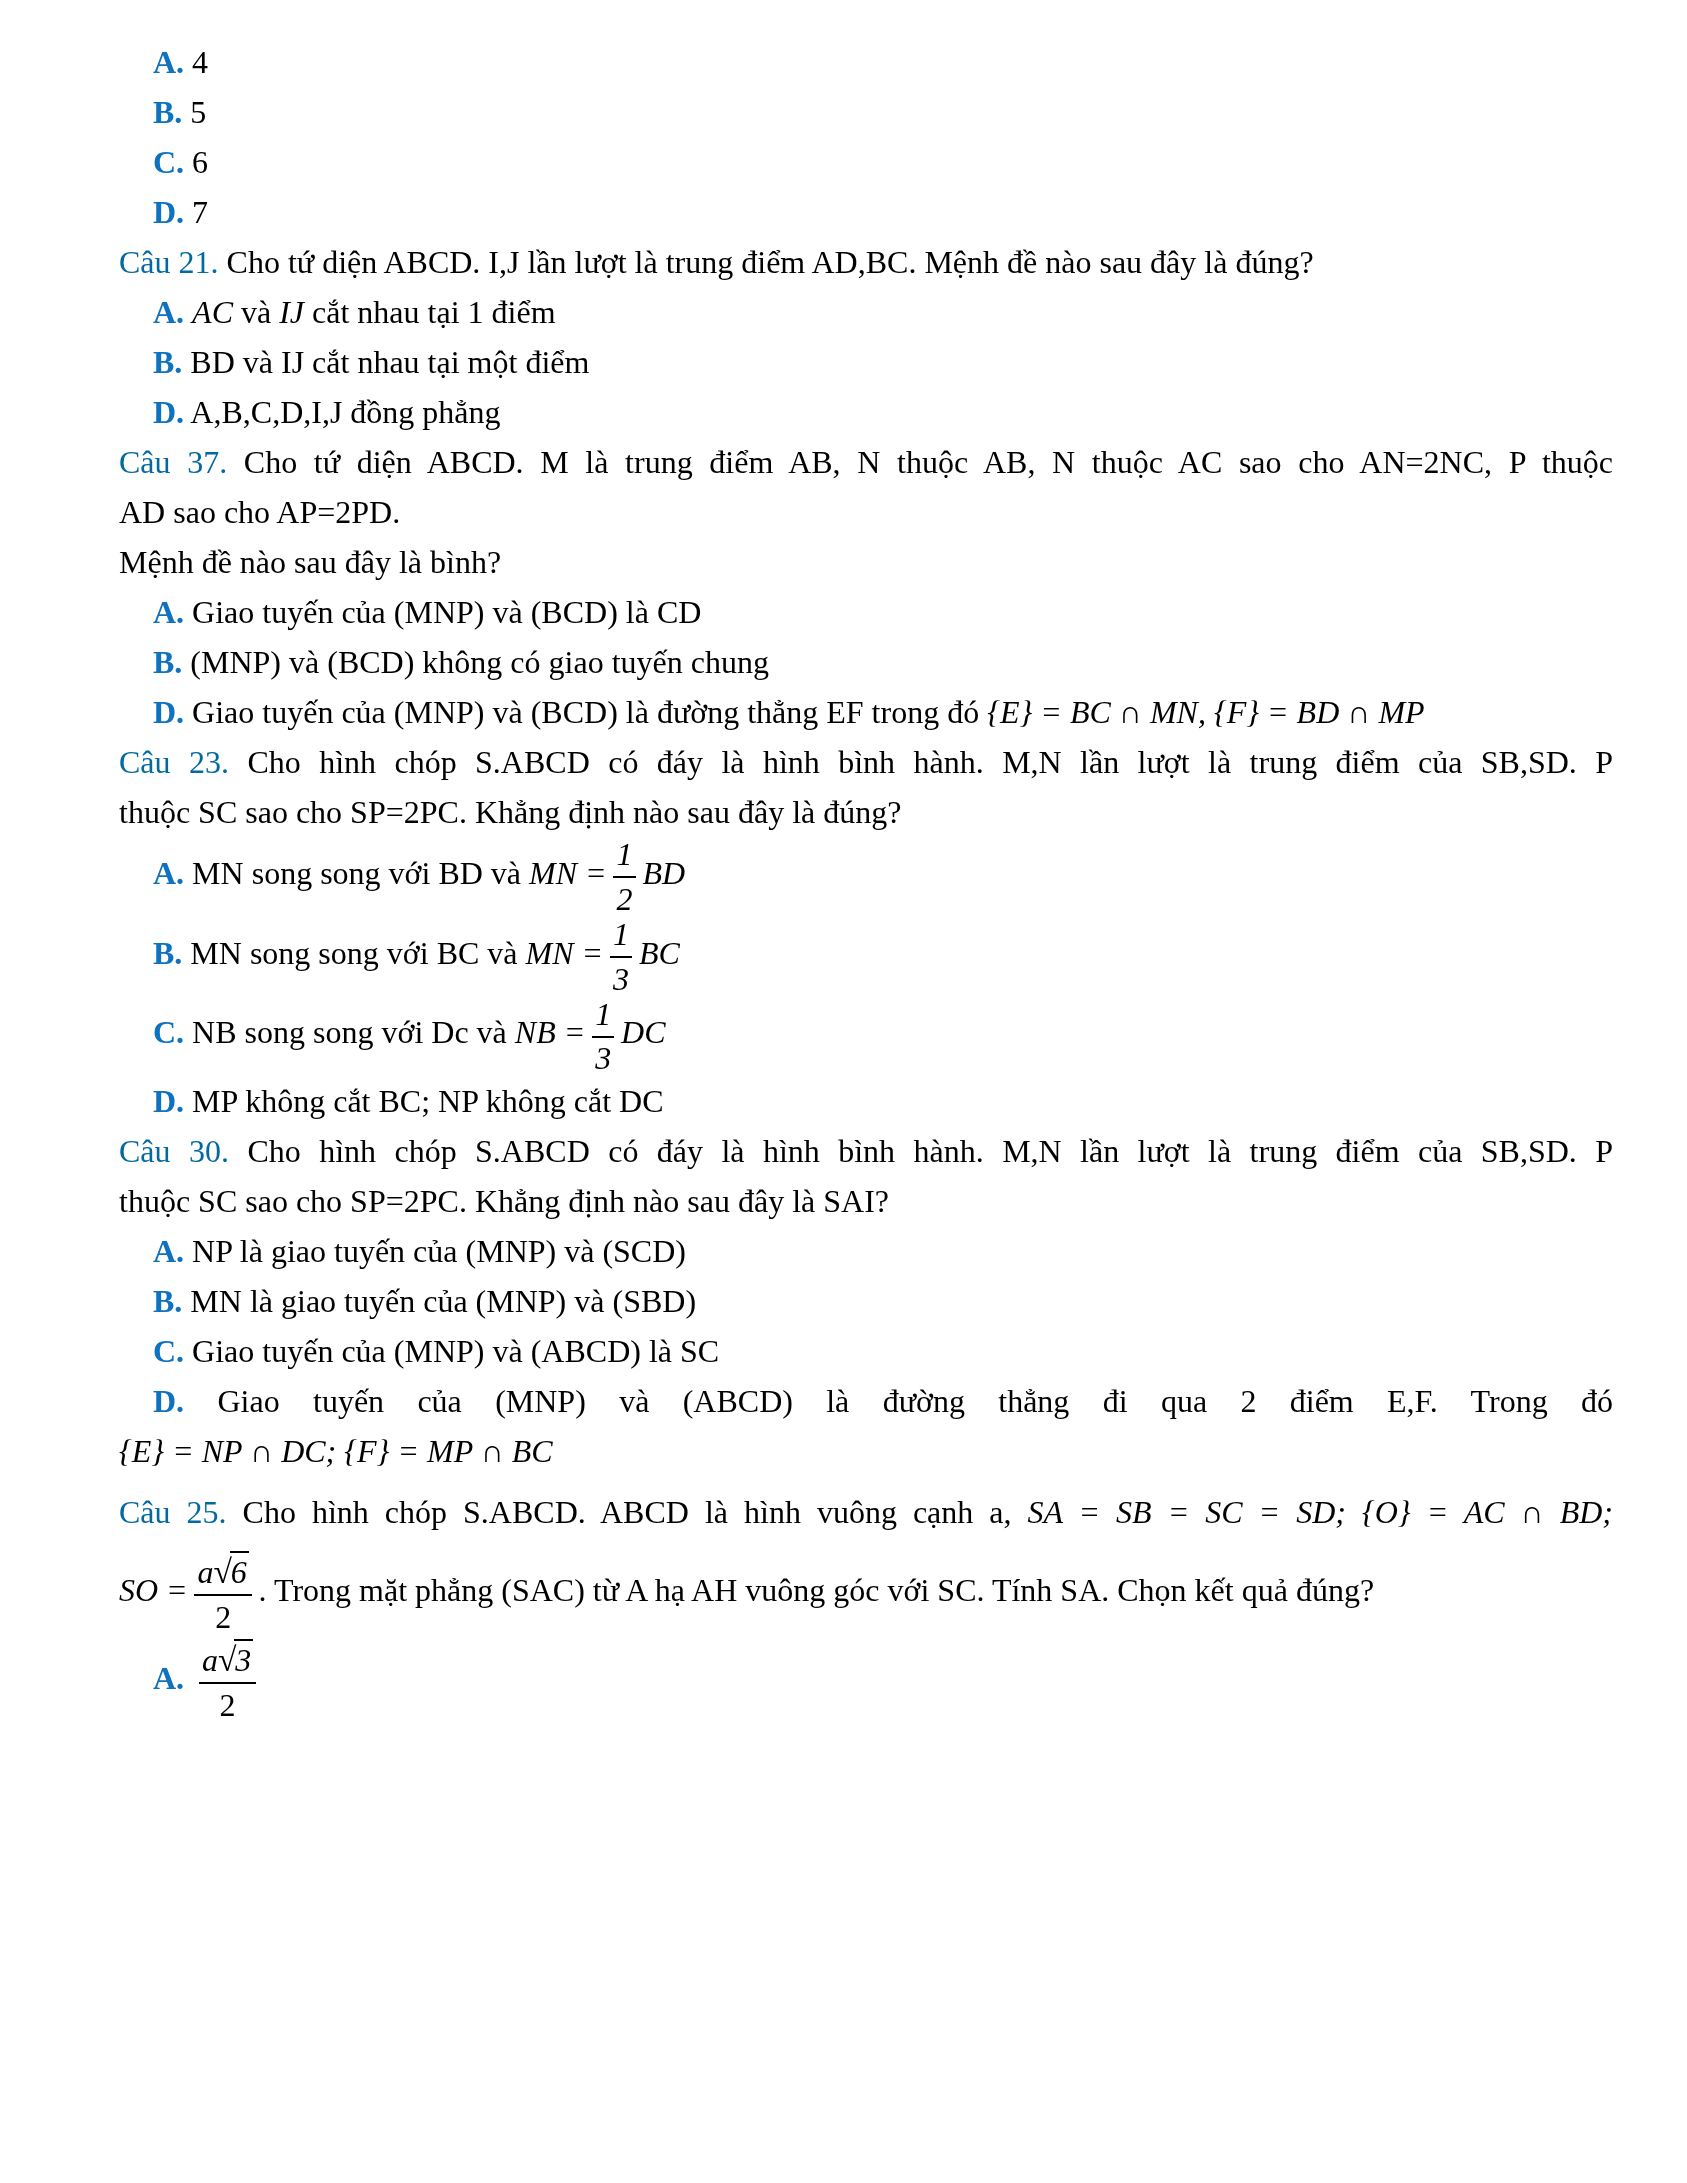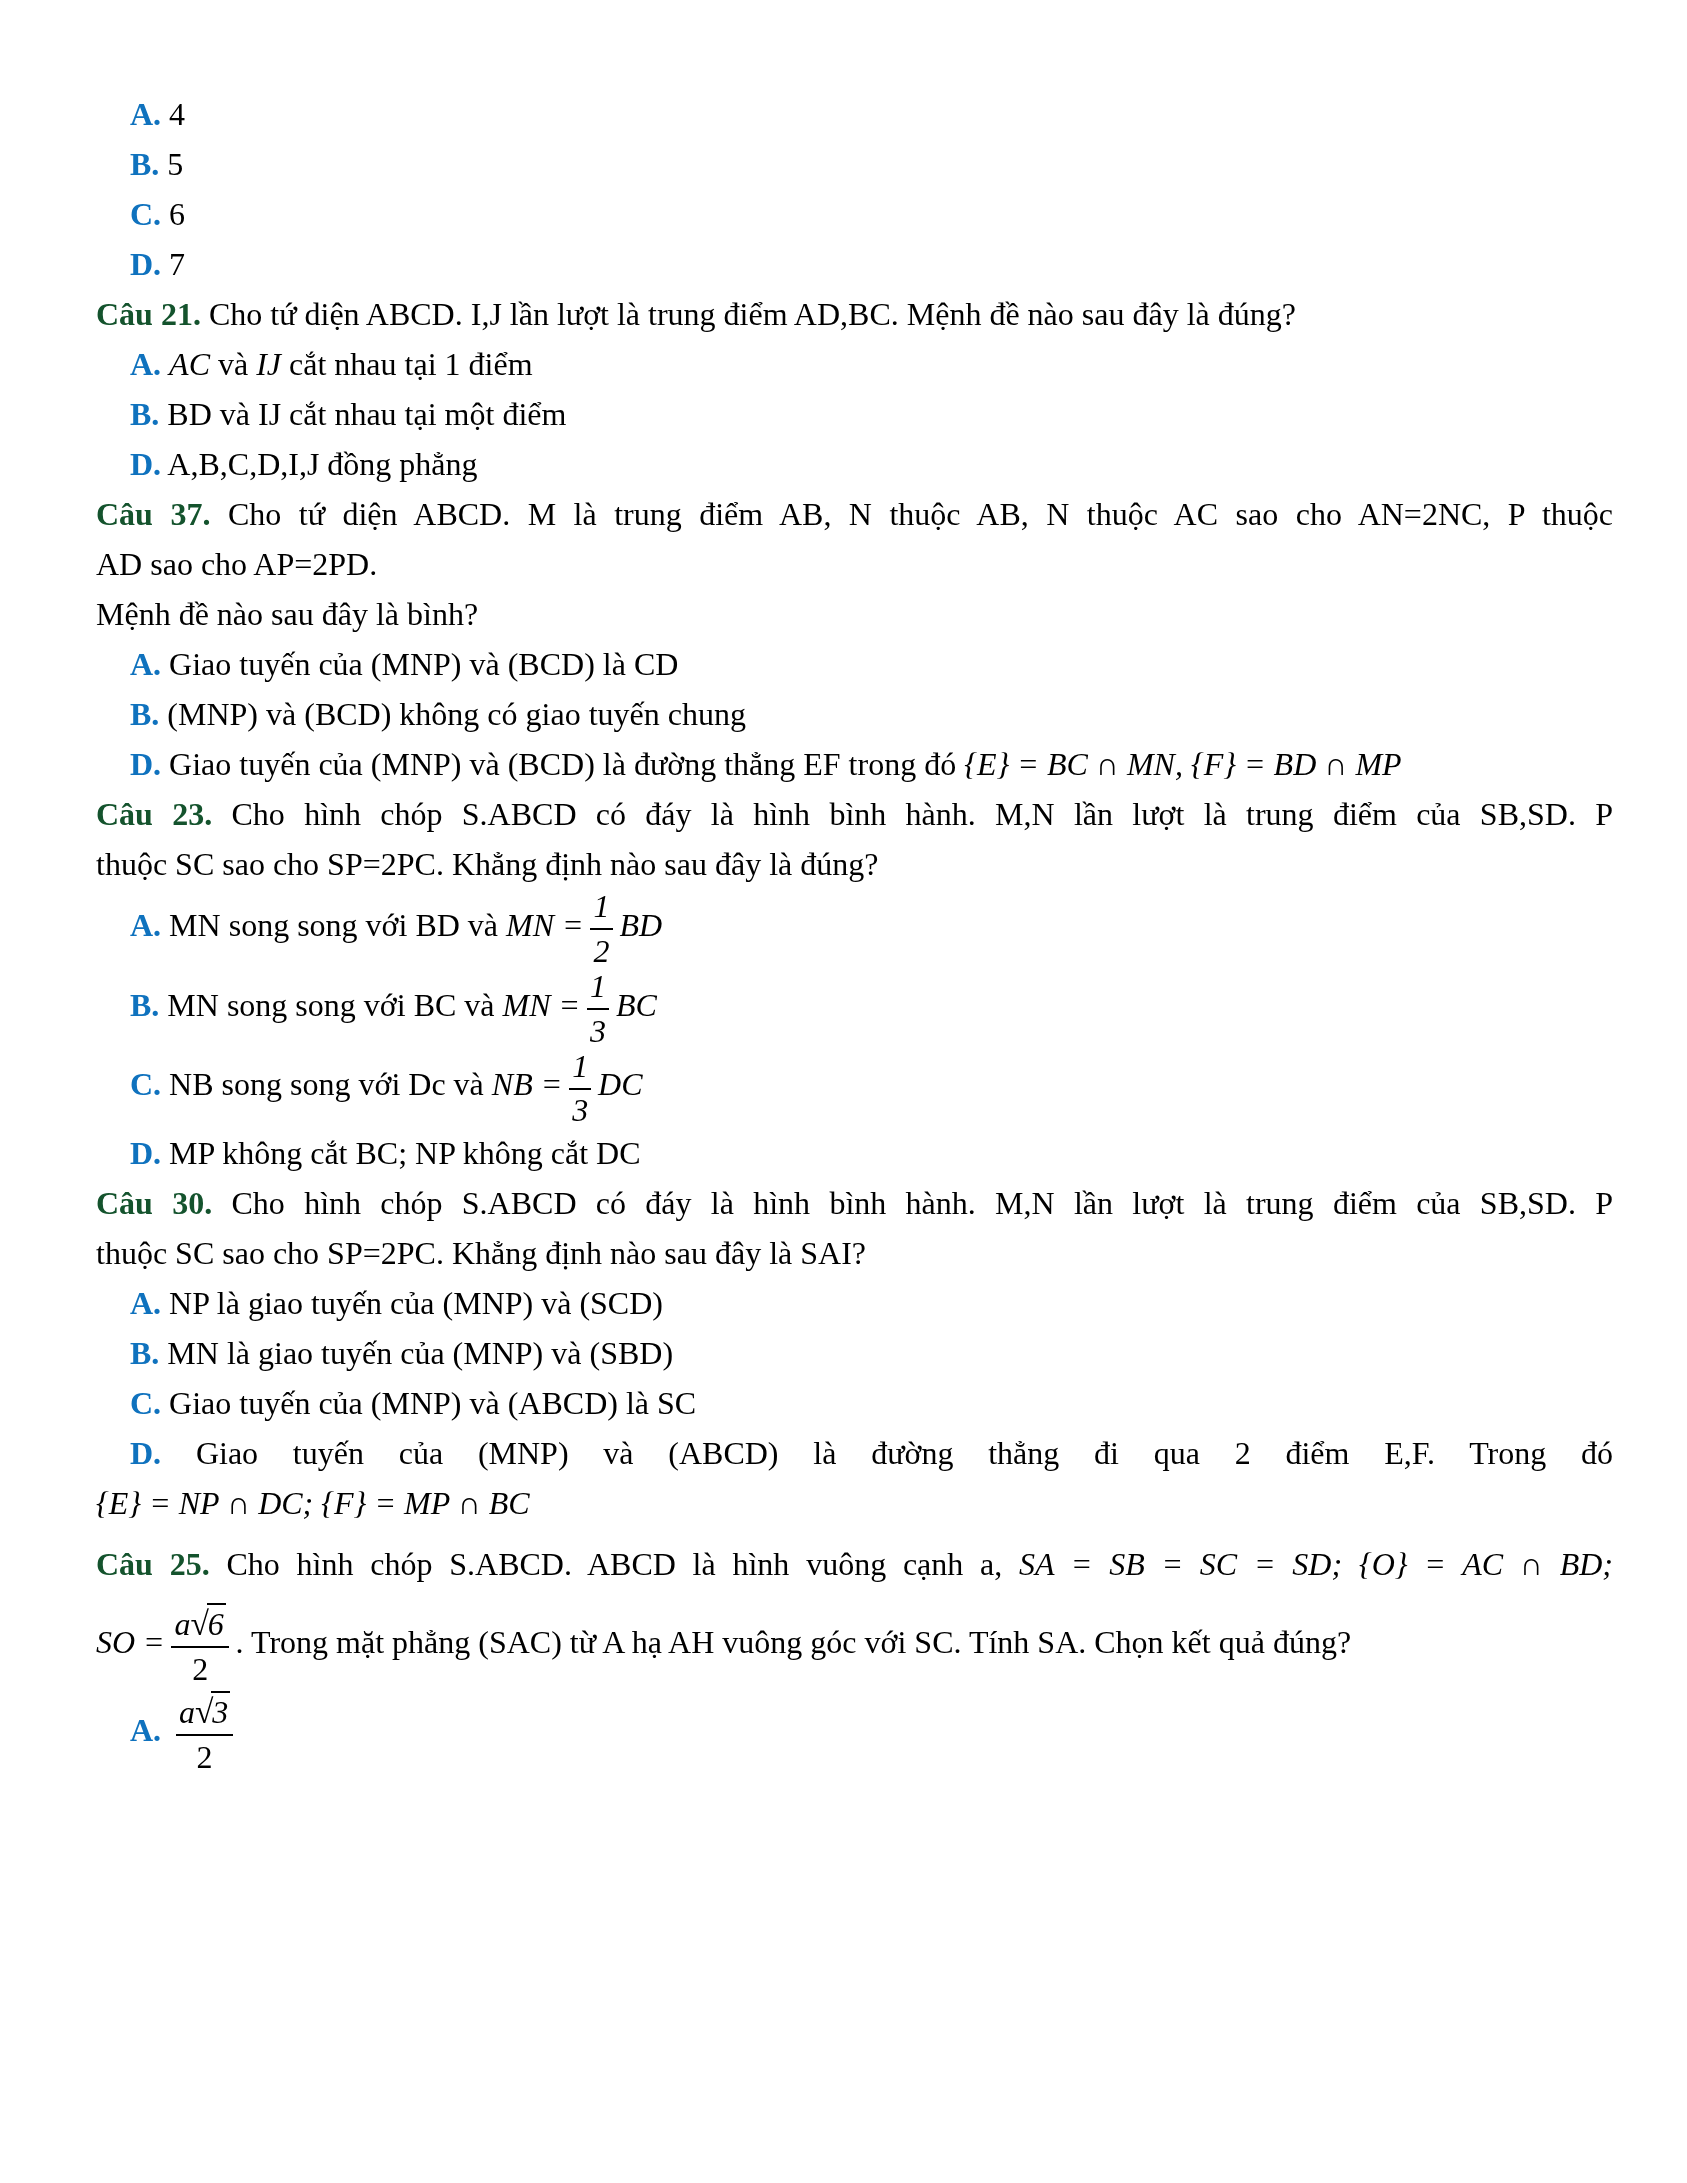--- a/index.html
+++ b/index.html
@@ -1,25 +1,25 @@
 <!DOCTYPE html>
 <html style="font-size:10.6px"><head>
 <meta charset="utf-8">
 <style>
   html, body { margin:0; padding:0; background:#ffffff; }
   body {
     width:1687px; height:2183px; overflow:hidden;
     font-family:"Liberation Serif","DejaVu Serif",serif;
     font-size:32px; line-height:50px; color:#000000;
   }
-  .page { padding:89px 74px 0 96px; }
+  .page { padding:37px 74px 0 96px;margin-left:23px; }
   .line { white-space:nowrap; }
   .jline { text-align:justify; text-align-last:justify; }
   .opt { margin-left:34px; }
-  .qlabel { font-weight:bold; color:#14532d; }
+  .qlabel { font-weight:normal; color:#0369a1; }
   .olabel { font-weight:bold; color:#0F72BE; }
   .m { font-style:italic; }
   .frac {
     display:inline-flex; flex-direction:column; align-items:center;
     vertical-align:middle; margin:0 6.6px; line-height:normal;
   }
   .frac .num { display:block; padding:1.3px 3.3px 4.6px; border-bottom:2.6px solid #000; line-height:1.05; }
   .frac .den { display:block; padding-top:4.6px; line-height:1.05; }
   .sqrt-sign { font-style:normal; font-size:1.05em; margin-right:-2px; }
   .sqrt-rad { border-top:2.6px solid #000; padding:0.7px 2px 0 0.7px; font-style:italic; }

